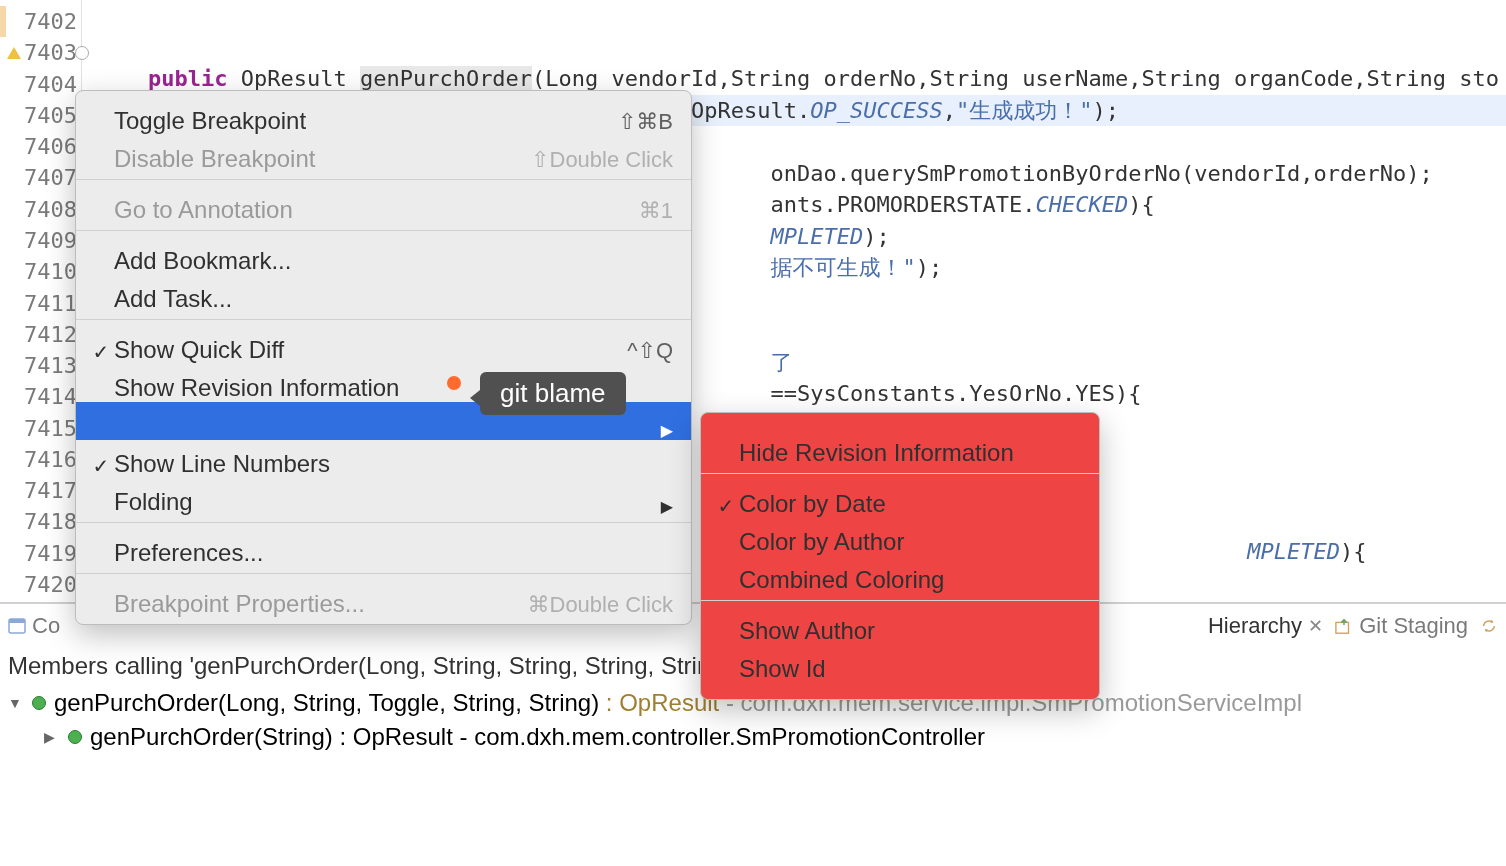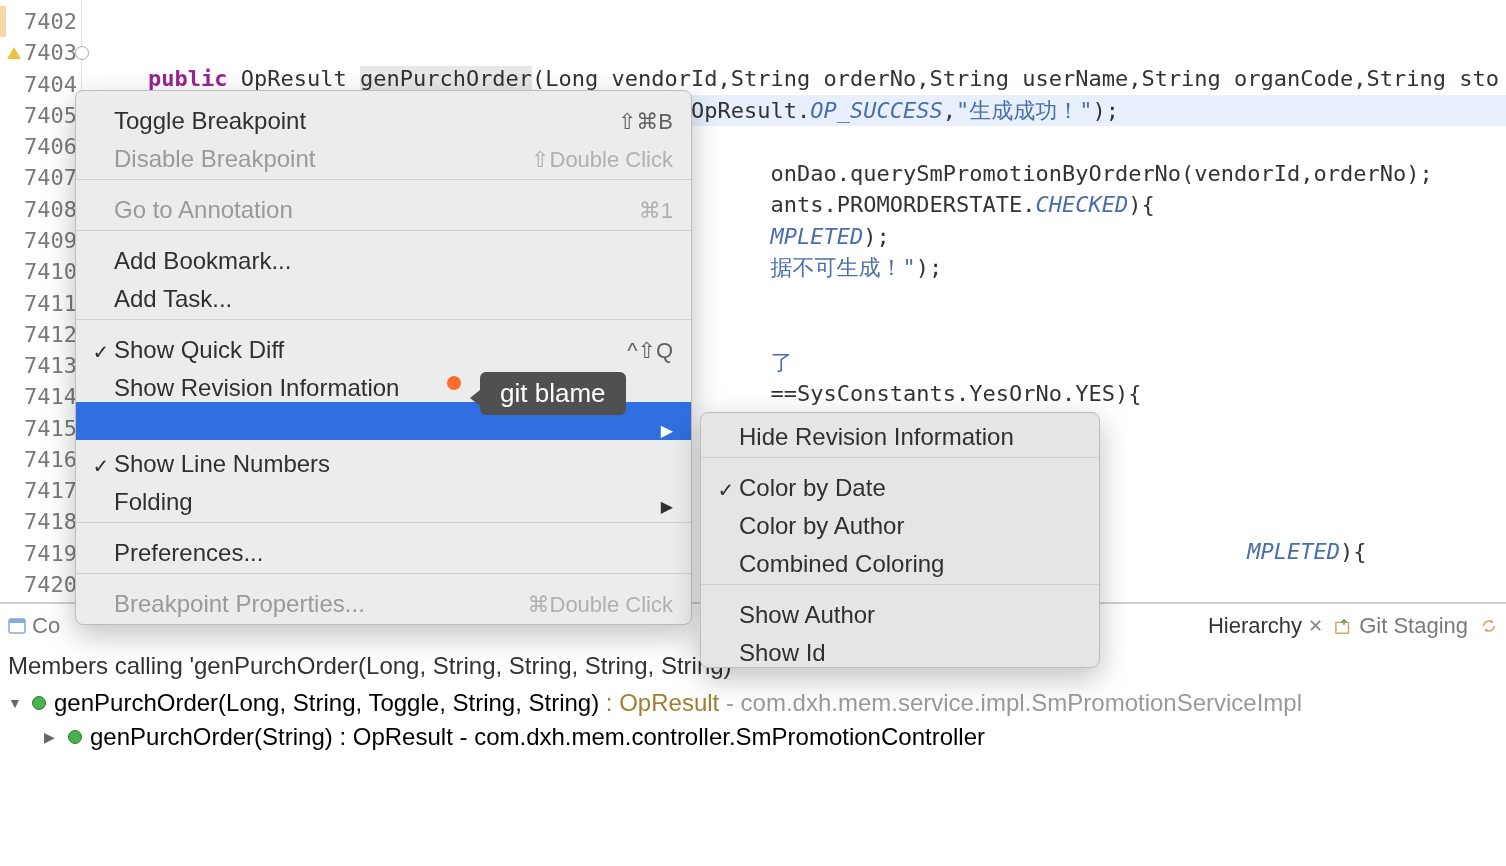--- a/index.html
+++ b/index.html
@@ -162,25 +162,25 @@
     top: 18px;
     border-top: 8px solid transparent;
     border-bottom: 8px solid transparent;
     border-right: 10px solid #505050;
   }
   .submenu {
     position: absolute;
     left: 700px;
     top: 412px;
     width: 400px;
-    background: #e5e5e5;
+    background: #ef4444;
     border: 1px solid #bdbdbd;
     border-radius: 8px;
     box-shadow: 0 10px 30px rgba(0,0,0,0.25);
-    padding: 0 0;
+    padding: 16px 0;
     z-index: 55;
   }
   .bottom-panel {
     position: absolute;
     top: 602px;
     left: 0; right: 0;
     border-top: 2px solid #d0d0d0;
   }
   .tabs-row {
     display: flex;

